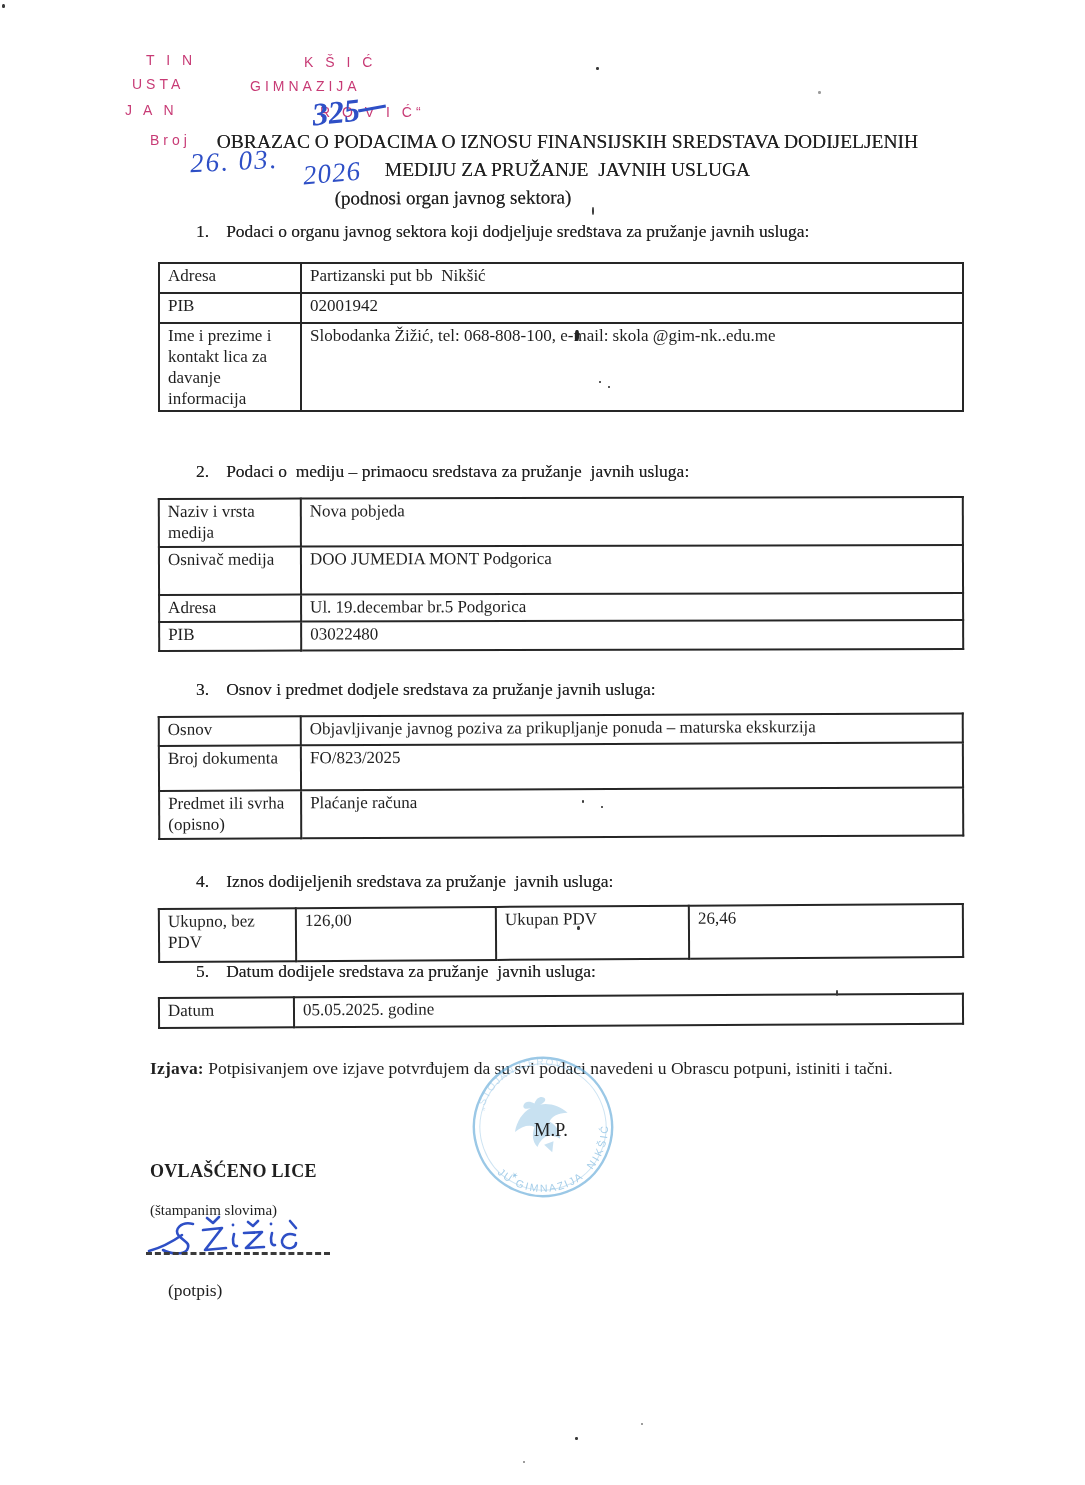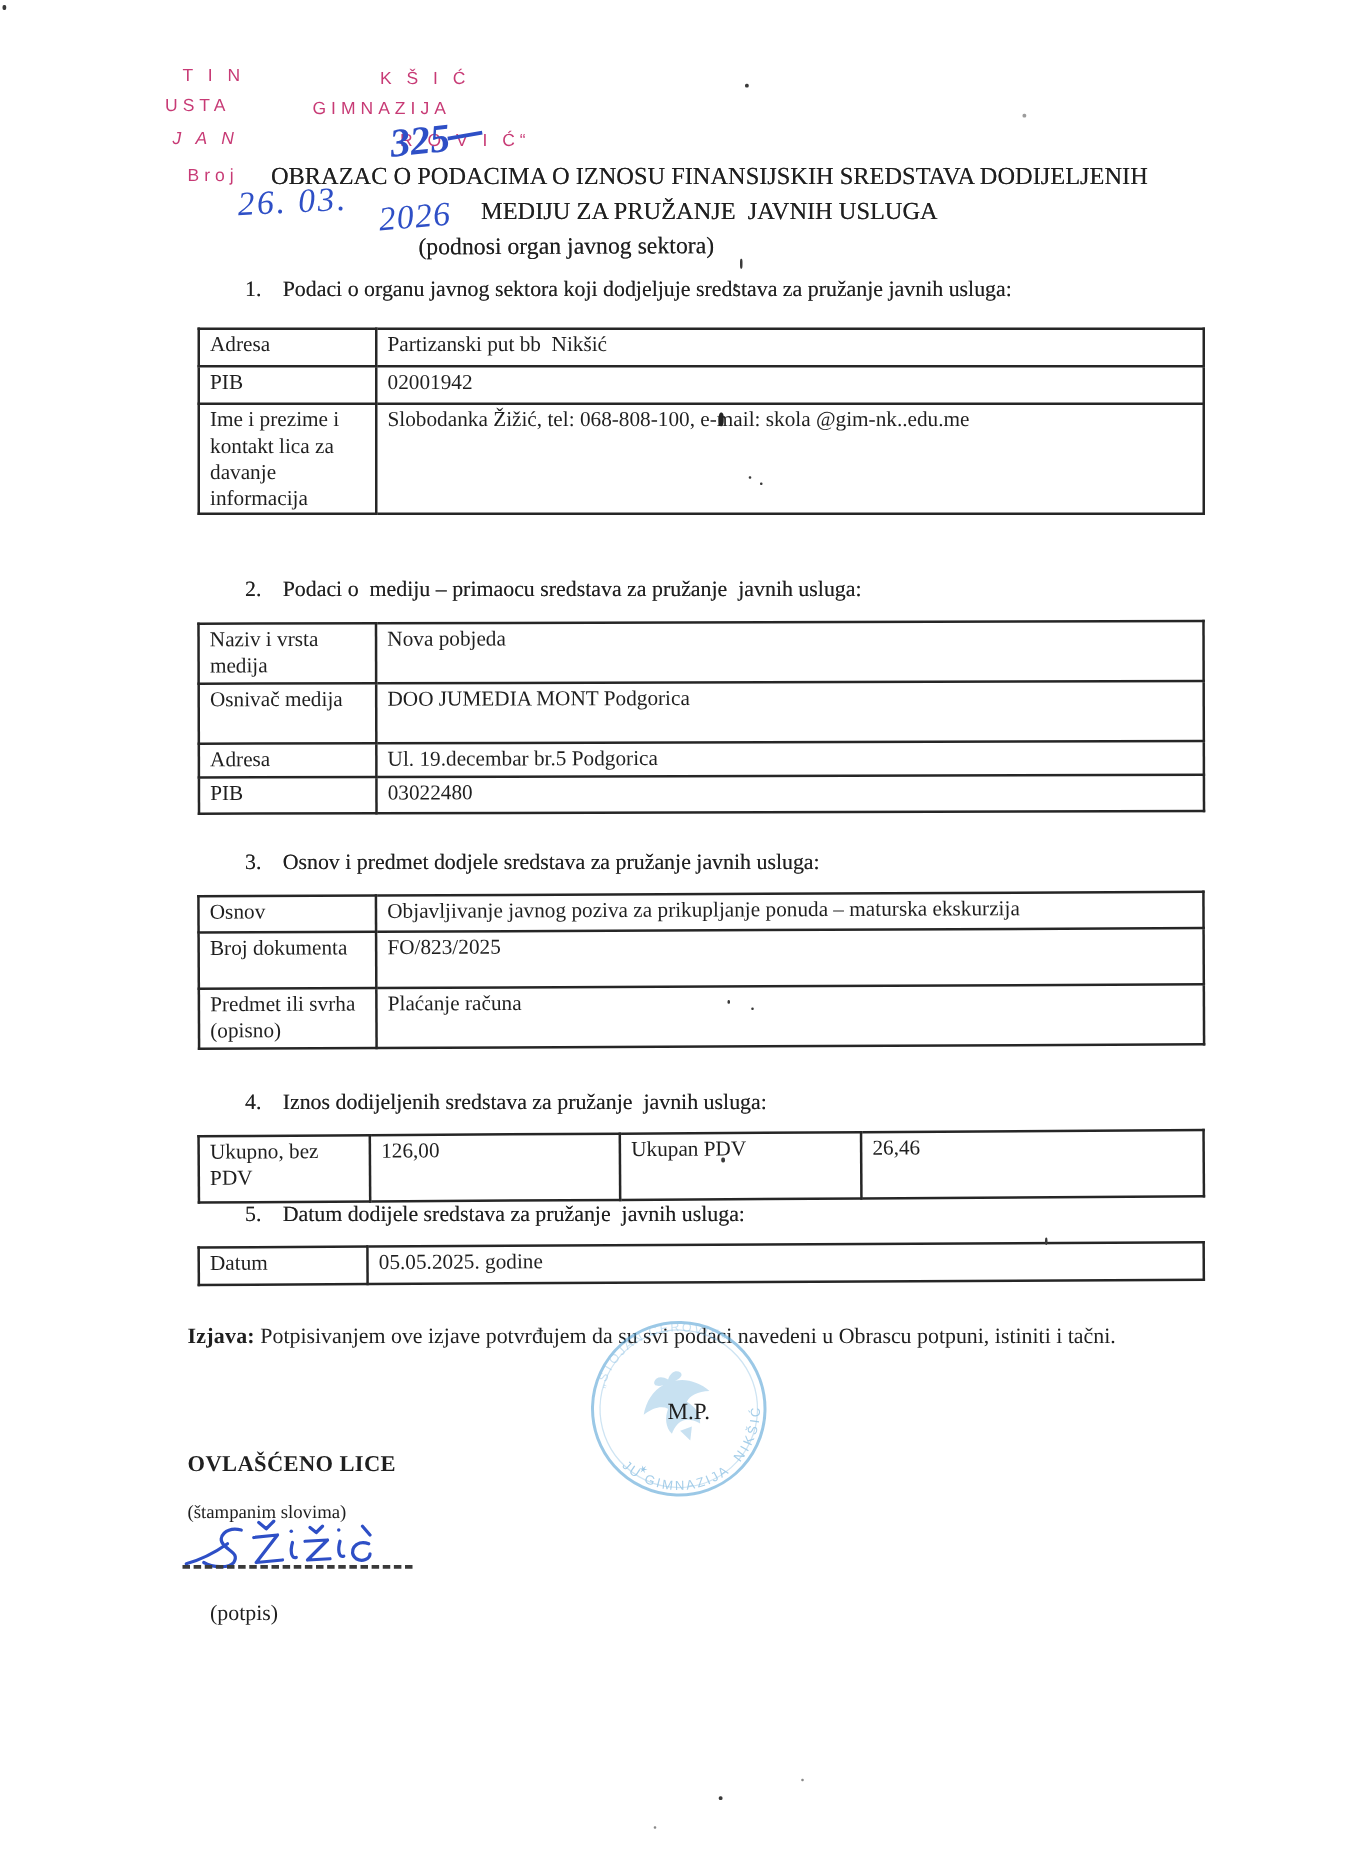--- a/index.html
+++ b/index.html
@@ -7,21 +7,21 @@
         font-family:"Liberation Serif",serif;color:#1f1f1f;}
   .abs{position:absolute;}
   .pre{white-space:pre-wrap;}
 
   
   .rstamp{position:absolute;left:122px;top:40px;width:300px;height:110px;
           font-family:"Liberation Sans",sans-serif;color:#be185d;opacity:.85;}
   .rstamp span{position:absolute;letter-spacing:4px;font-size:14px;white-space:pre;}
   .rs0{left:24px;top:12px;}  .rs1{left:182px;top:14px;}
   .rs2{left:10px;top:36px;}  .rs3{left:128px;top:38px;letter-spacing:3px;}
-  .rs4{left:16px;top:62px;letter-spacing:7px;font-style:italic;} .rs5{left:150px;top:64px;margin-left:48px;}
+  .rs4{left:3px;top:62px;letter-spacing:7px;} .rs5{left:150px;top:64px;margin-left:48px;}
   .rs6{left:28px;top:92px;font-size:13px;letter-spacing:1px;text-align:right;}
 
   
   .hand{position:absolute;color:#2e4fc6;font-family:"Liberation Serif",serif;
         font-style:italic;white-space:pre;}
   .hnum{left:312px;top:94px;font-size:32px;transform:rotate(-6deg);font-weight:bold;}
   .hbar{left:358px;top:107px;width:28px;height:0;border-top:3px solid #2e4fc6;transform:rotate(-10deg);}
   .hdm{left:190px;top:146px;font-size:27px;letter-spacing:2px;transform:rotate(-3deg);}
   .hyr{left:303px;top:158px;font-size:27px;letter-spacing:1px;transform:rotate(-5deg);}
 

